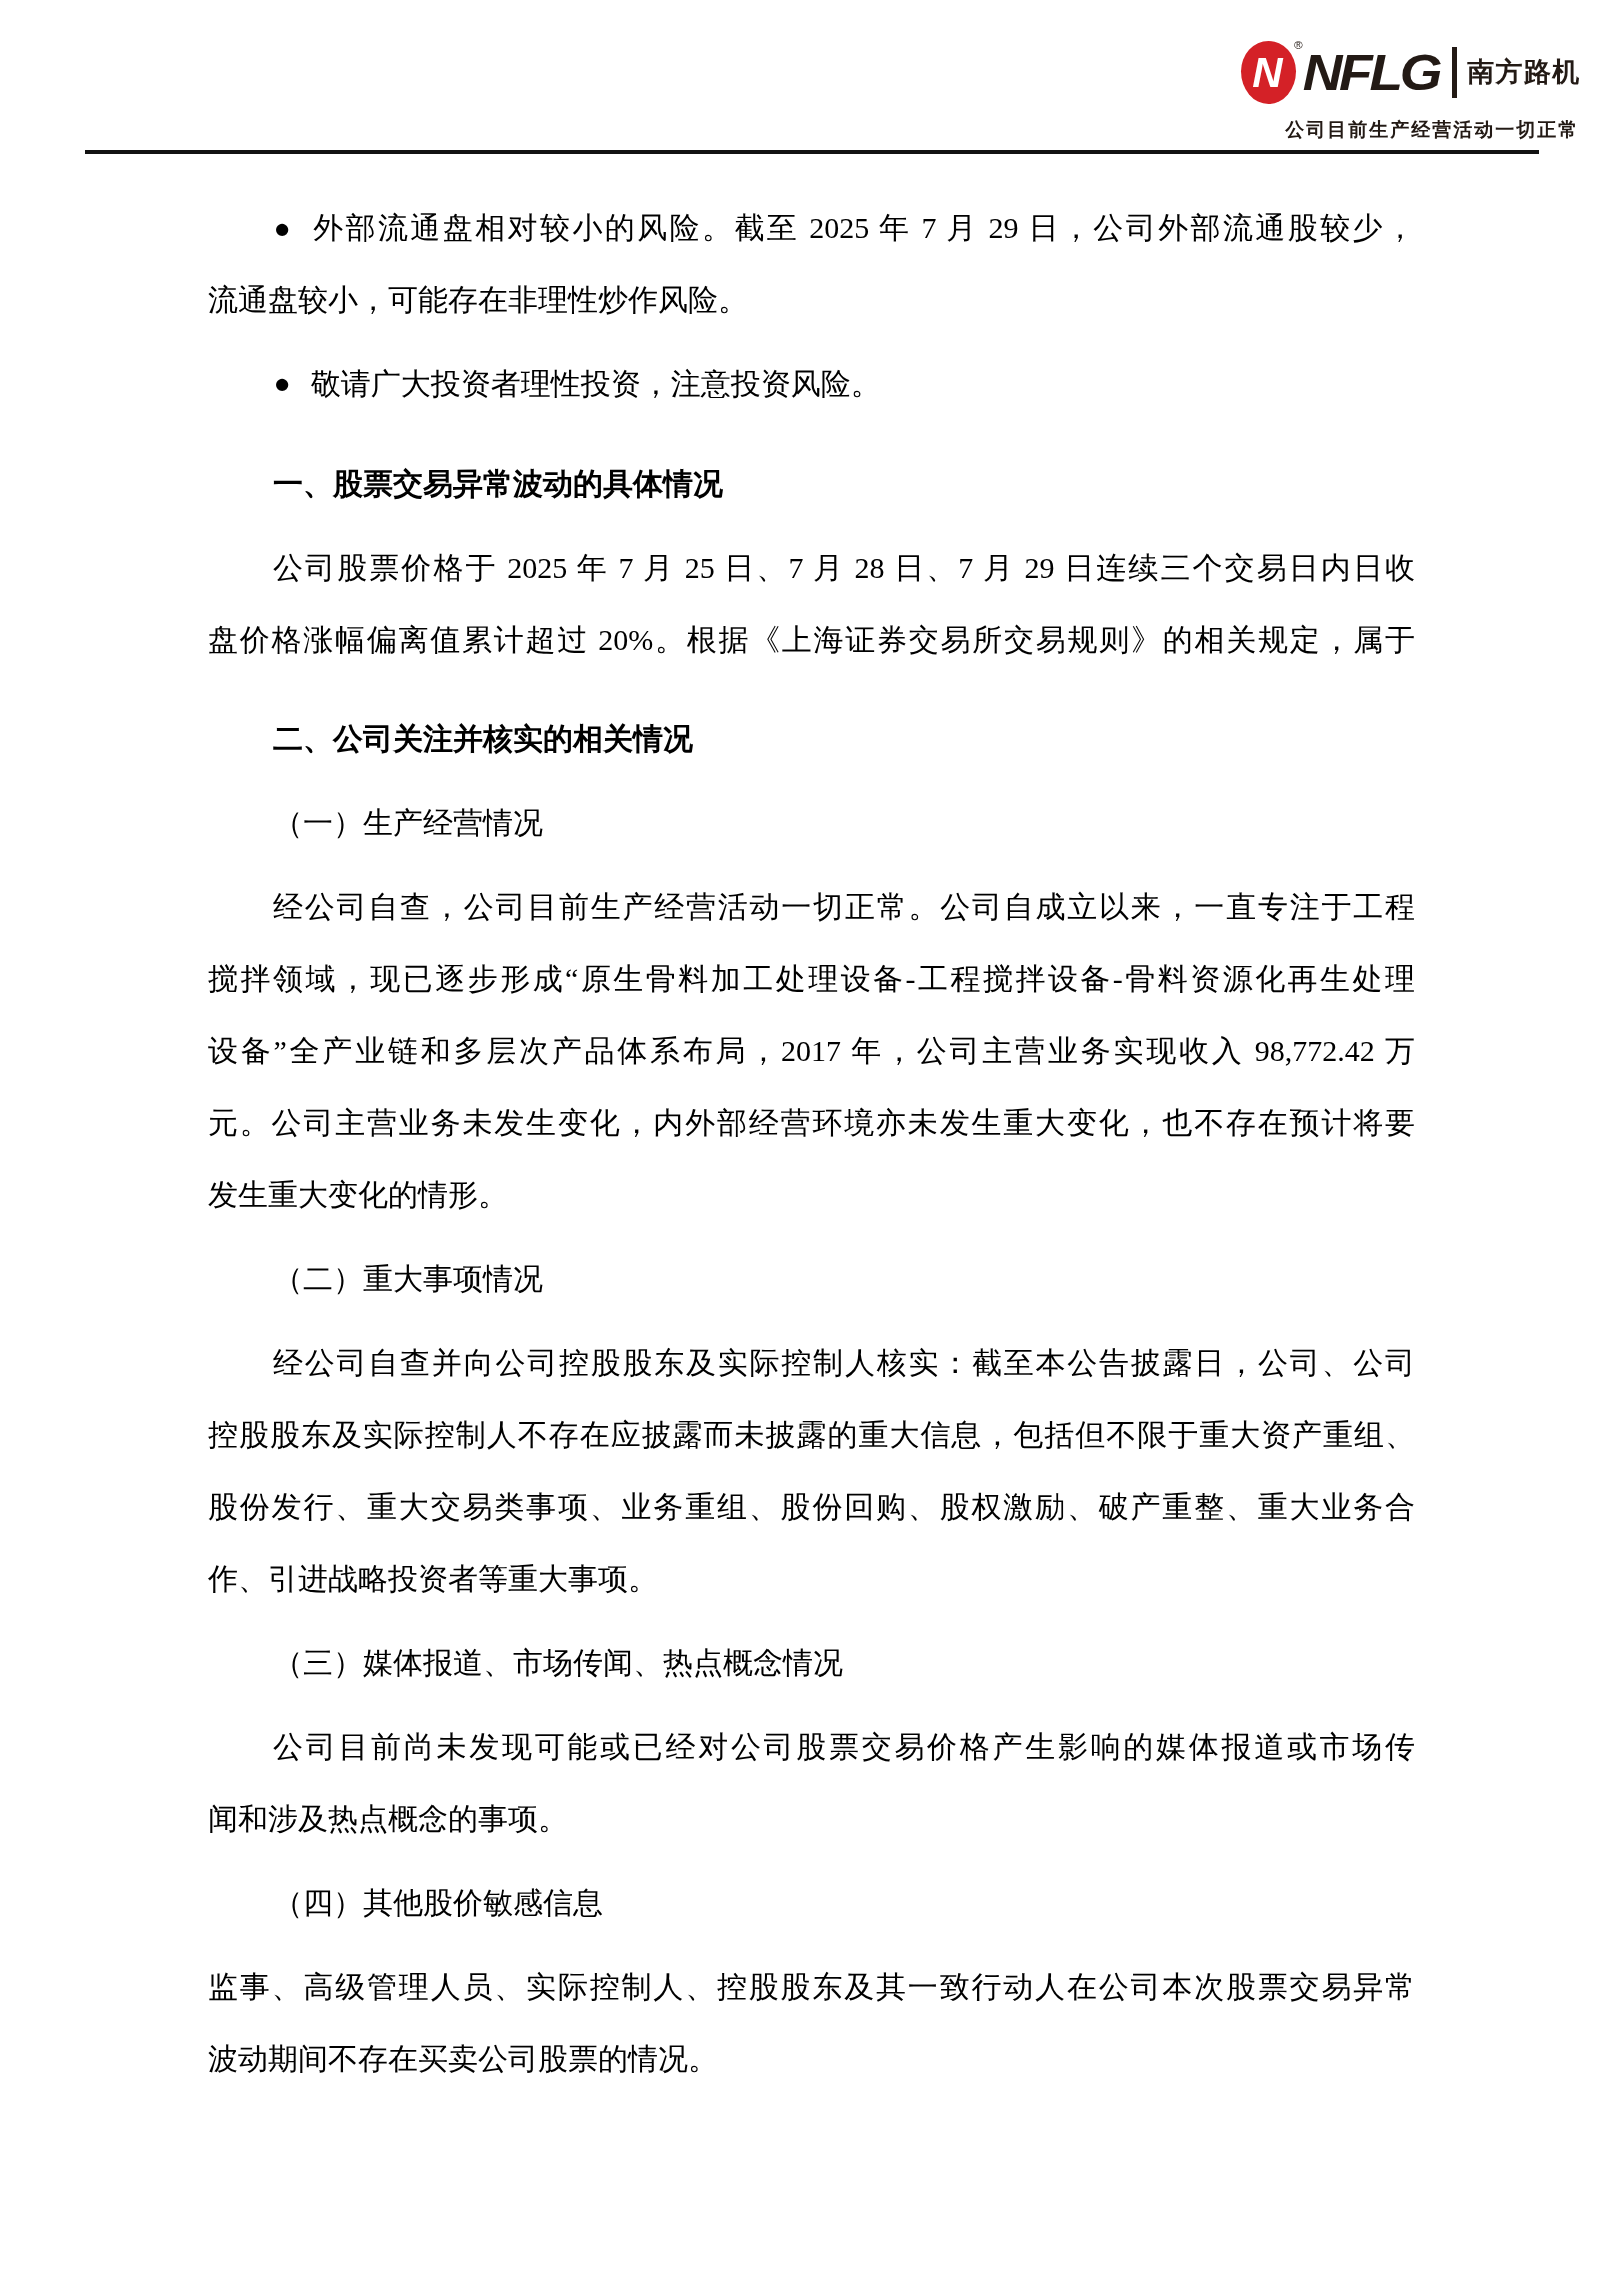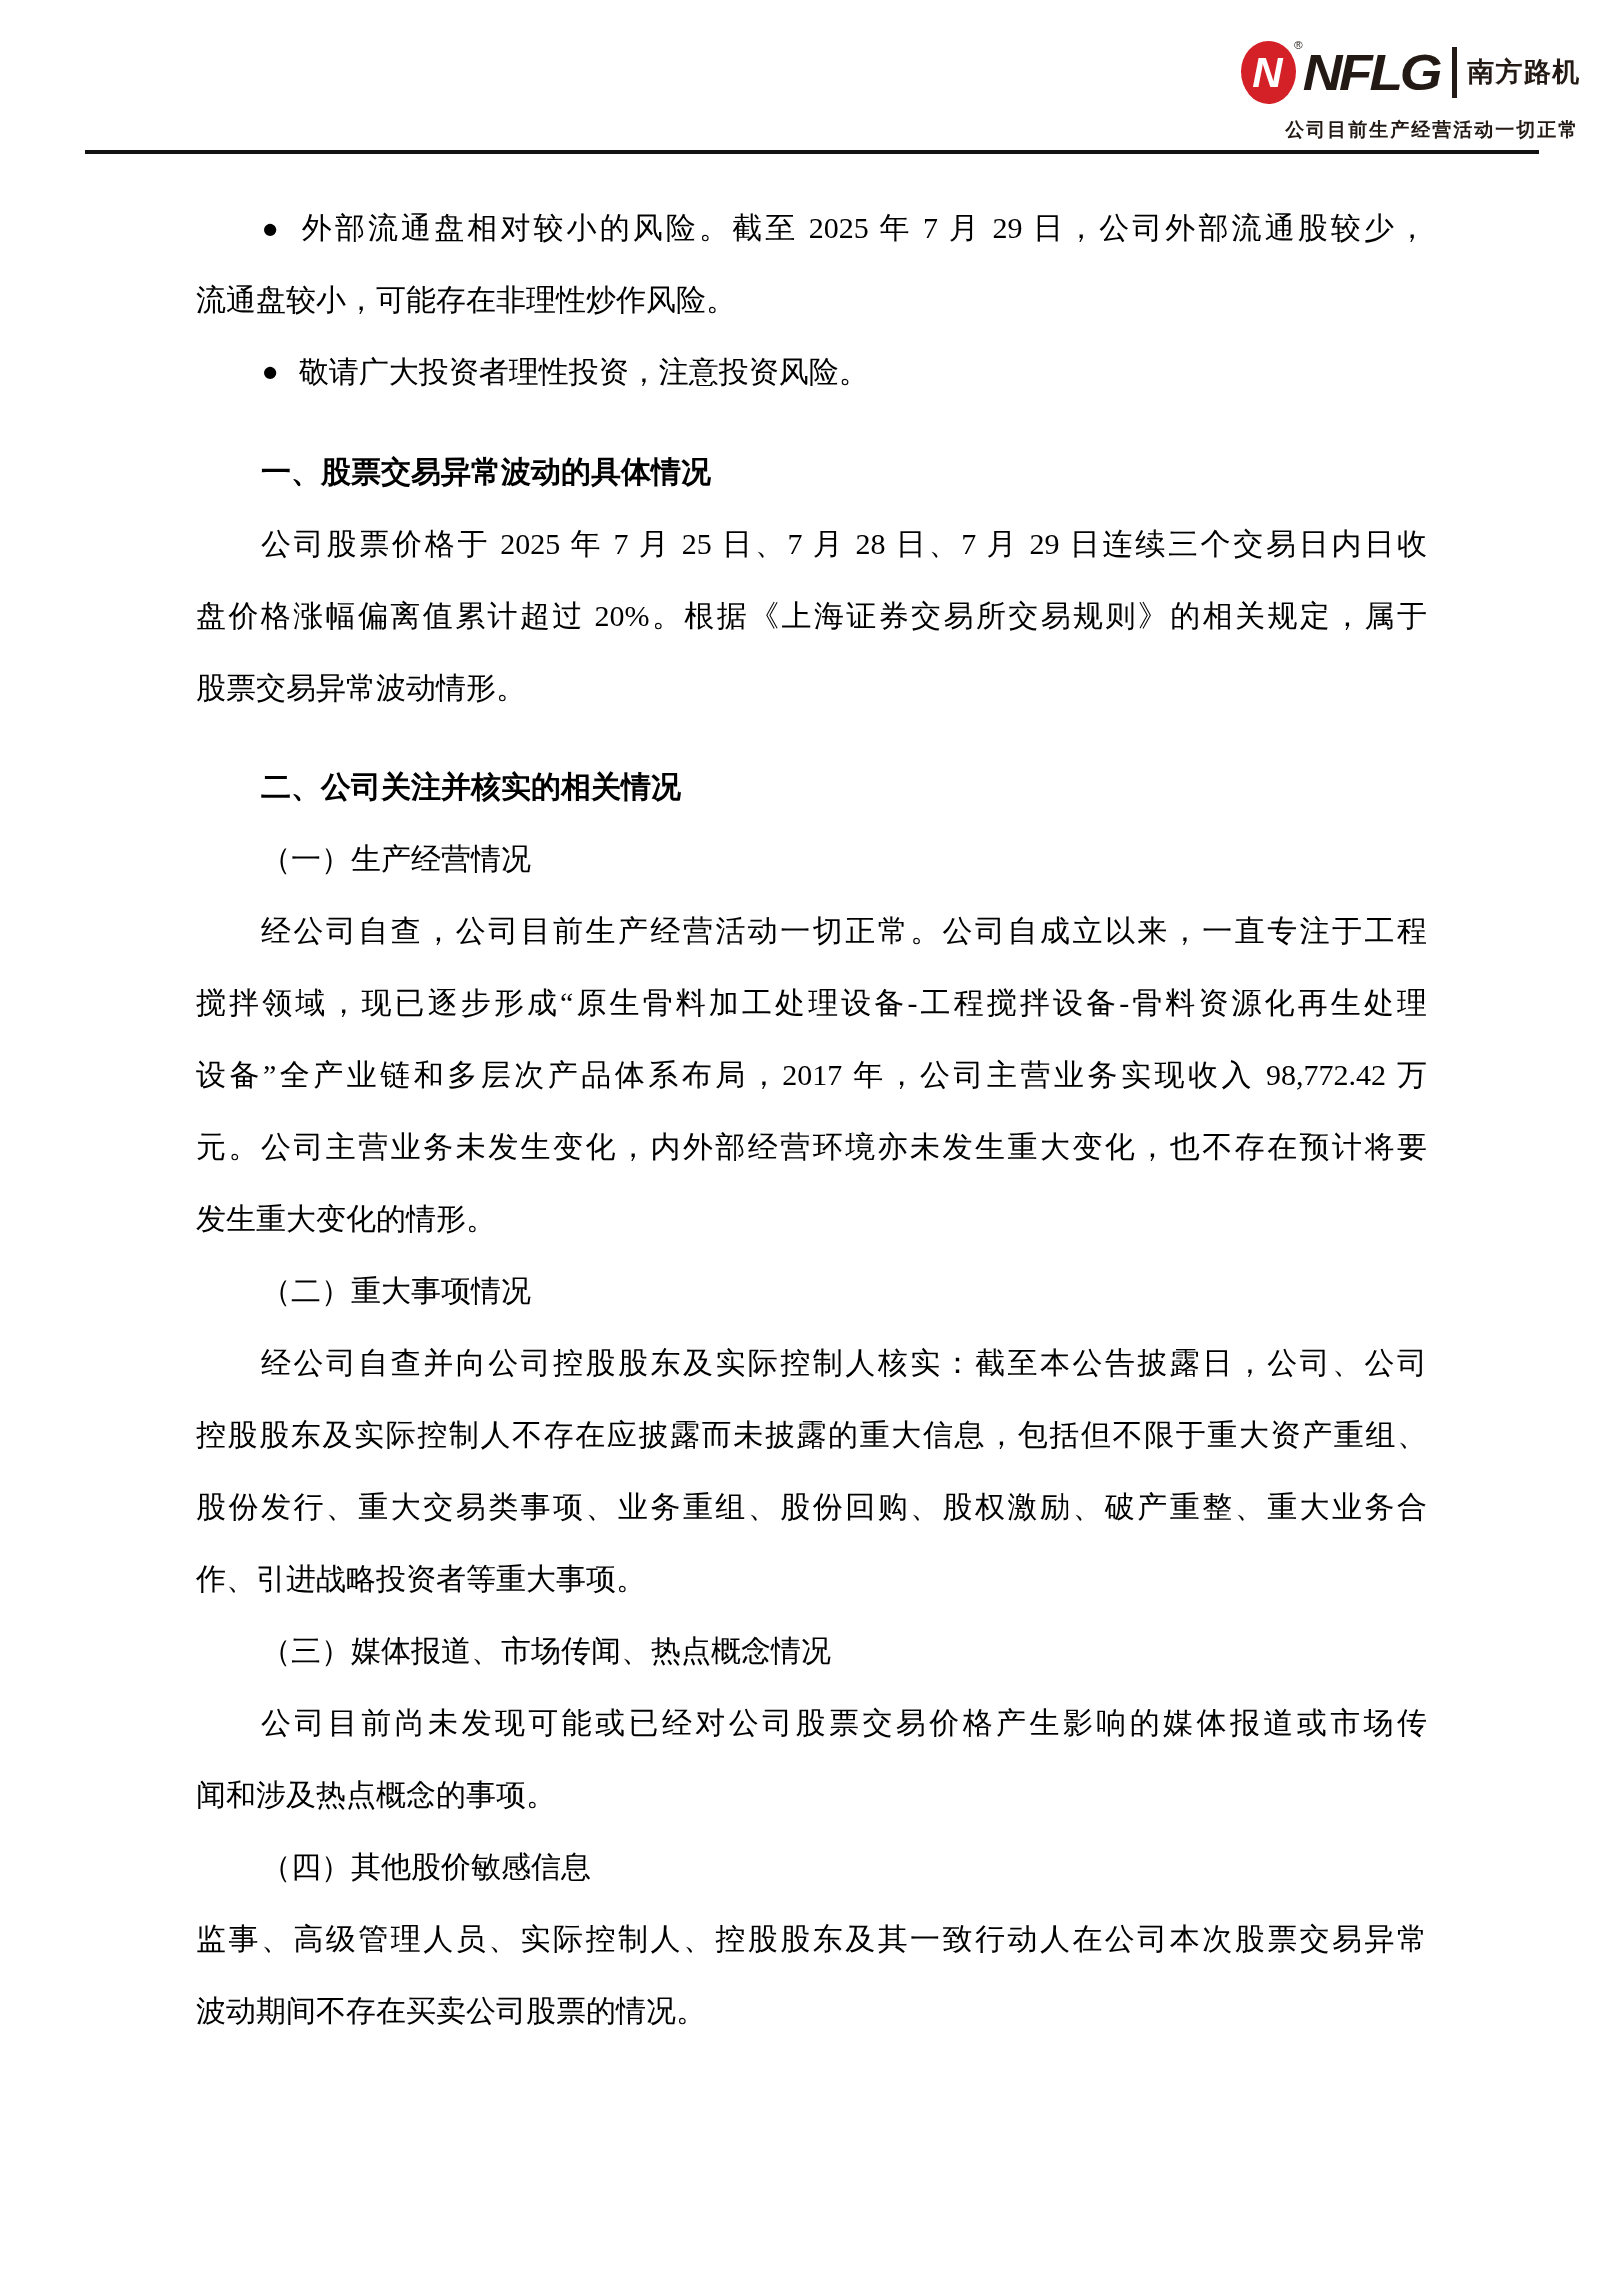--- a/index.html
+++ b/index.html
@@ -98,21 +98,21 @@
     background:#121212;
     margin:10.5px auto 0 auto;
   }
   
   .doc-body{
     margin:38px auto 0 auto;
     width:1231px;
     font-size:30px;
     line-height:72px;
   }
-  .block{margin:0;}
+  .block{margin:12px;}
   .block.heading{font-weight:bold;margin-top:27.5px;}
   .line{
     text-align:justify;
   }
   .line.fill{
     text-align:justify;
     text-align-last:justify;
   }
   .line.first{
     padding-left:65px;
@@ -151,21 +151,20 @@
       </div>
       <div class="block bullet">
         <div class="line first"><span class="bullet-glyph">●</span>敬请广大投资者理性投资，注意投资风险。</div>
       </div>
       <div class="block heading">
         <div class="line first">一、股票交易异常波动的具体情况</div>
       </div>
       <div class="block para">
         <div class="line first fill">公司股票价格于 2025 年 7 月 25 日、7 月 28 日、7 月 29 日连续三个交易日内日收</div>
         <div class="line fill">盘价格涨幅偏离值累计超过 20%。根据《上海证券交易所交易规则》的相关规定，属于</div>
-        <div class="line">股票交易异常波动情形。</div>
       </div>
       <div class="block heading">
         <div class="line first">二、公司关注并核实的相关情况</div>
       </div>
       <div class="block subheading">
         <div class="line first">（一）生产经营情况</div>
       </div>
       <div class="block para">
         <div class="line first fill">经公司自查，公司目前生产经营活动一切正常。公司自成立以来，一直专注于工程</div>
         <div class="line fill">搅拌领域，现已逐步形成“原生骨料加工处理设备-工程搅拌设备-骨料资源化再生处理</div>

